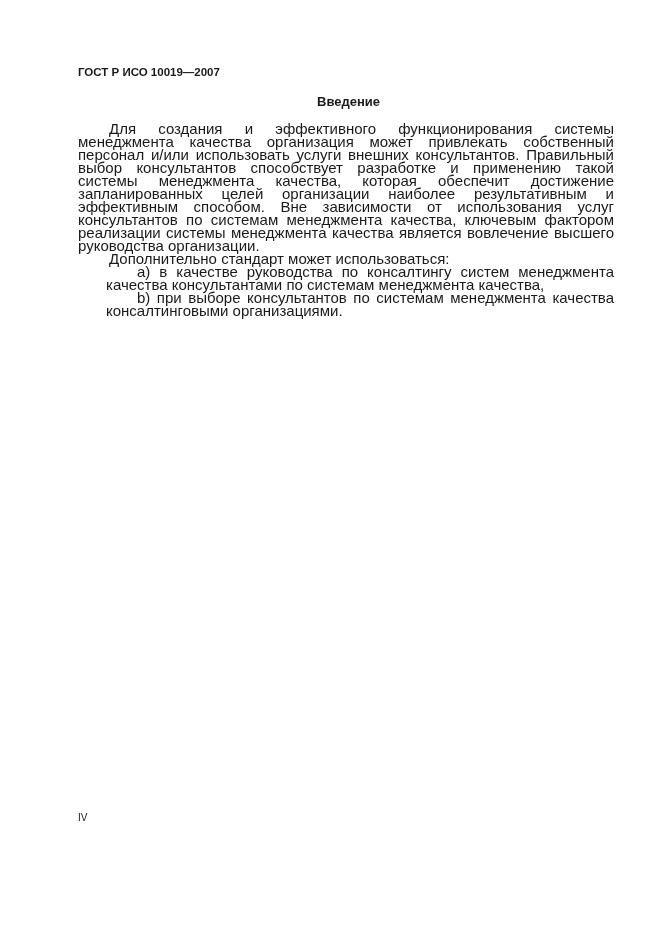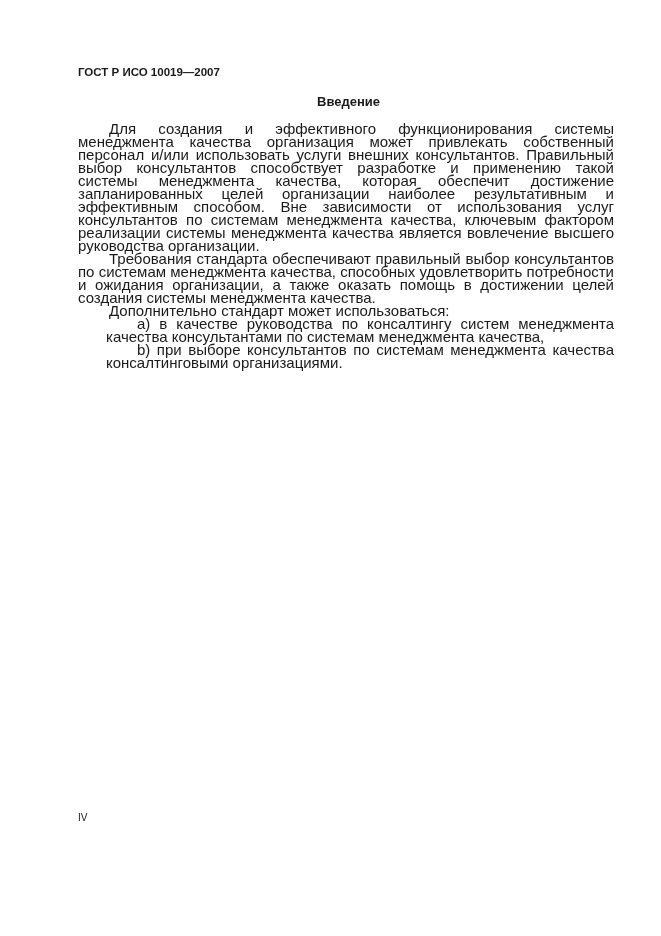--- a/index.html
+++ b/index.html
@@ -15,20 +15,19 @@
 </head>
 <body>
 
 <div>
   <div class="header">ГОСТ Р ИСО 10019—2007</div>
 
   <div class="title">Введение</div>
 
   <div class="content">
     <p>Для создания и эффективного функционирования системы менеджмента качества организация может привлекать собственный персонал и/или использовать услуги внешних консультантов. Правильный выбор консультантов способствует разработке и применению такой системы менеджмента качества, которая обеспечит достижение запланированных целей организации наиболее результативным и эффективным способом. Вне зависимости от использования услуг консультантов по системам менеджмента качества, ключевым фактором реализации системы менеджмента качества является вовлечение высшего руководства организации.</p>
-    <p>Требования стандарта обеспечивают правильный выбор консультантов по системам менеджмента качества, способных удовлетворить потребности и ожидания организации, а также оказать помощь в достижении целей создания системы менеджмента качества.</p>
     <p>Дополнительно стандарт может использоваться:</p>
     <p class="item">a)  в качестве руководства по консалтингу систем менеджмента качества консультантами по системам менеджмента качества,</p>
     <p class="item">b)  при выборе консультантов по системам менеджмента качества консалтинговыми организациями.</p>
   </div>
 
   <div class="pagenum">IV</div>
 </div>
 
 </body></html>

